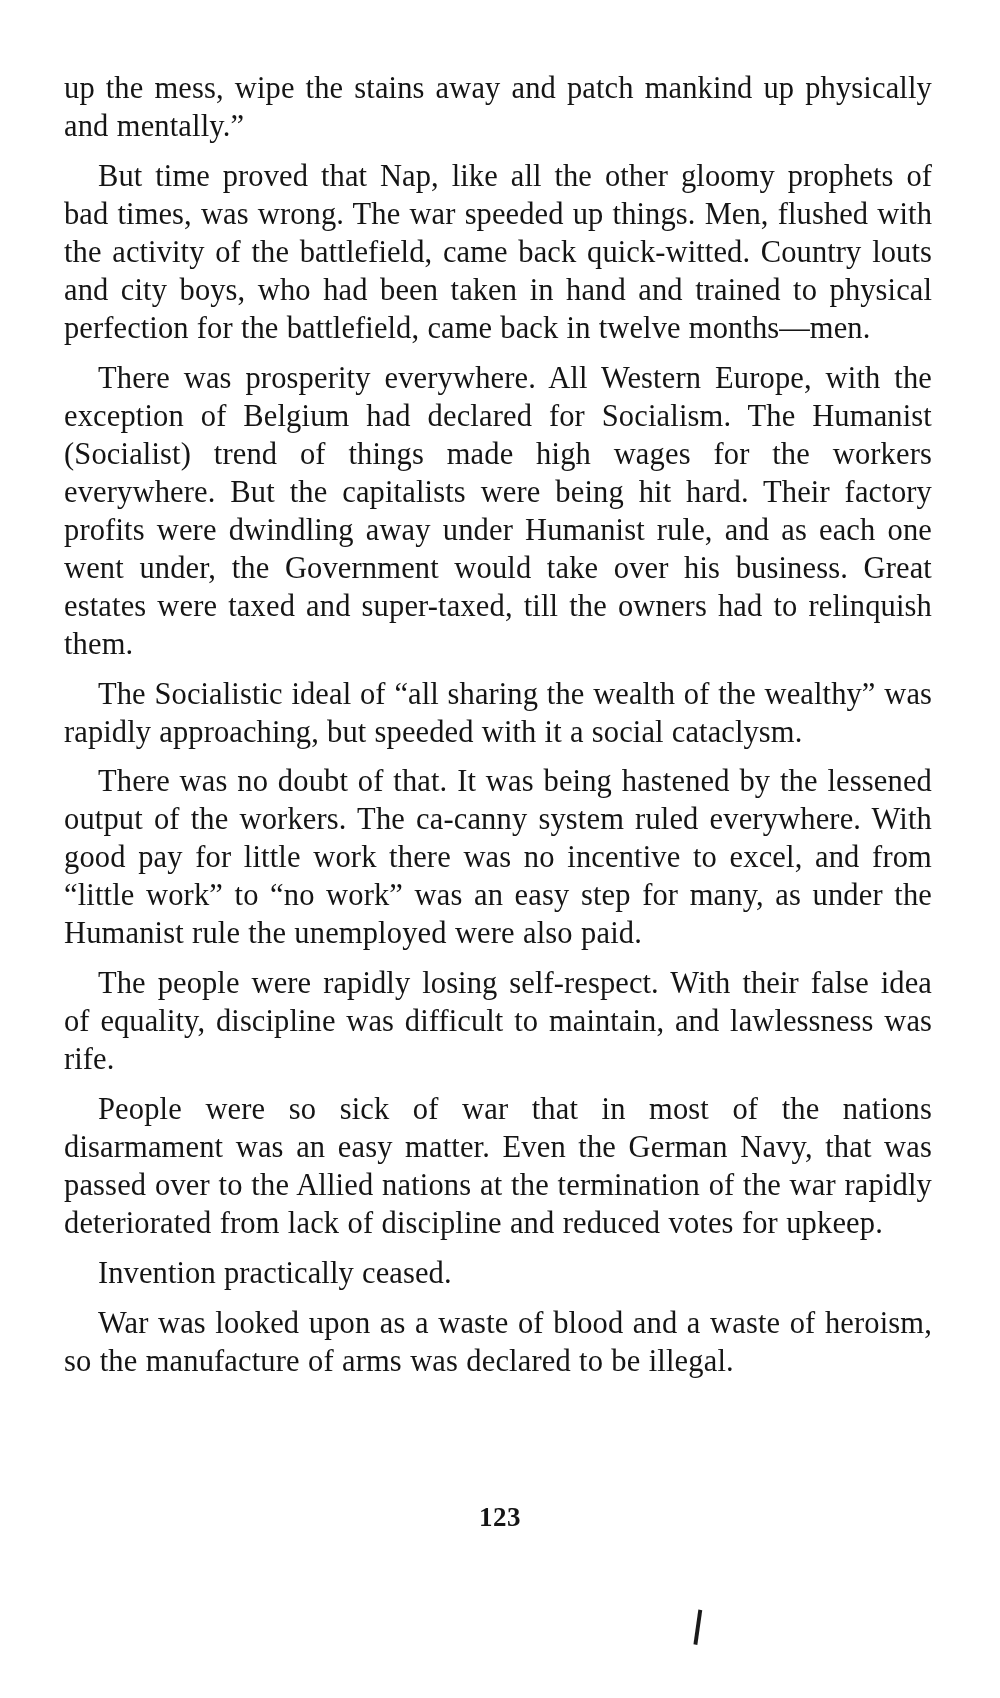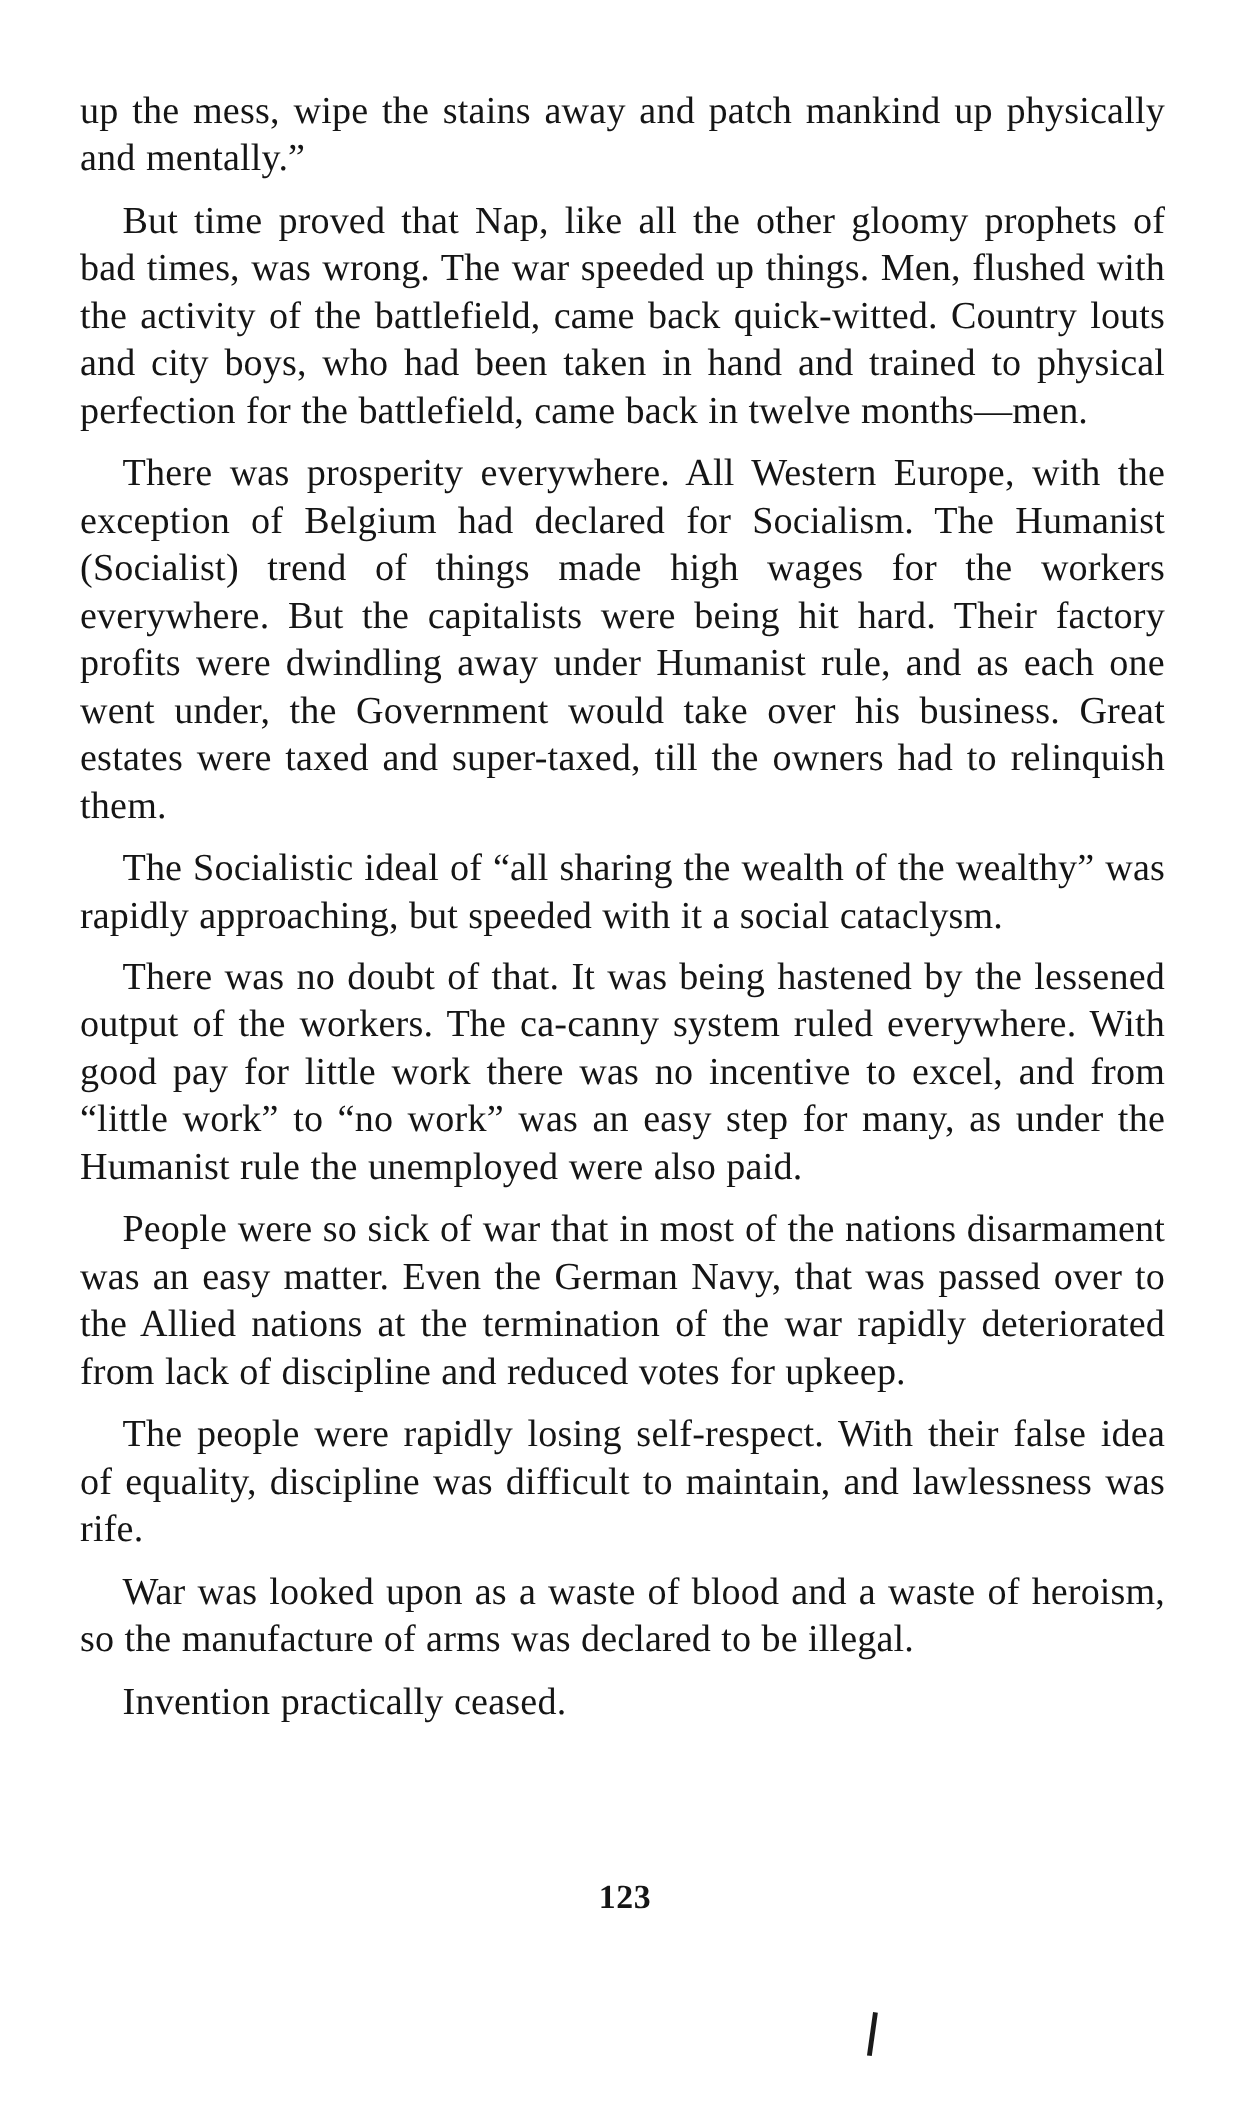--- a/index.html
+++ b/index.html
@@ -67,22 +67,22 @@
 <body>
 
 <div class="page">
 
   <div class="body-text">
     <p>up the mess, wipe the stains away and patch mankind up physically and mentally.”</p>
     <p class="ind">But time proved that Nap, like all the other gloomy prophets of bad times, was wrong.   The war speeded up things.     Men, flushed with the activity of the battlefield, came back quick-witted. Country louts and city boys, who had been taken in hand and trained to physical perfection for the battlefield, came back in twelve months—men.</p>
     <p class="ind">There was prosperity everywhere.   All Western Europe, with the exception of Belgium had declared for Socialism.   The Humanist (Socialist) trend of things made high wages for the workers everywhere.     But the capitalists were being hit hard. Their factory profits were dwindling away under Humanist rule, and as each one went under, the Government would take over his business.   Great estates were taxed and super-taxed, till the owners had to relinquish them.</p>
     <p class="ind">The Socialistic ideal of “all sharing the wealth of the wealthy” was rapidly approaching, but speeded with it a social cataclysm.</p>
     <p class="ind">There was no doubt of that.   It was being hastened by the lessened output of the workers.   The ca-canny system ruled everywhere.     With good pay for little work there was no incentive to excel, and from “little work” to “no work” was an easy step for many, as under the Humanist rule the unemployed were also paid.</p>
+    <p class="ind">The people were rapidly losing self-respect. With their false idea of equality, discipline was difficult to maintain, and lawlessness was rife.</p>
     <p class="ind">People were so sick of war that in most of the nations disarmament was an easy matter.   Even the German Navy, that was passed over to the Allied nations at the termination of the war rapidly deteriorated from lack of discipline and reduced votes for upkeep.</p>
-    <p class="ind">The people were rapidly losing self-respect. With their false idea of equality, discipline was difficult to maintain, and lawlessness was rife.</p>
+    <p class="ind">Invention practically ceased.</p>
     <p class="ind">War was looked upon as a waste of blood and a waste of heroism, so the manufacture of arms was declared to be illegal.</p>
-    <p class="ind">Invention practically ceased.</p>
   </div>
 
   <div class="page-number">123</div>
   <div class="margin-mark">❘</div>
 
 </div>
 
 </body></html>

